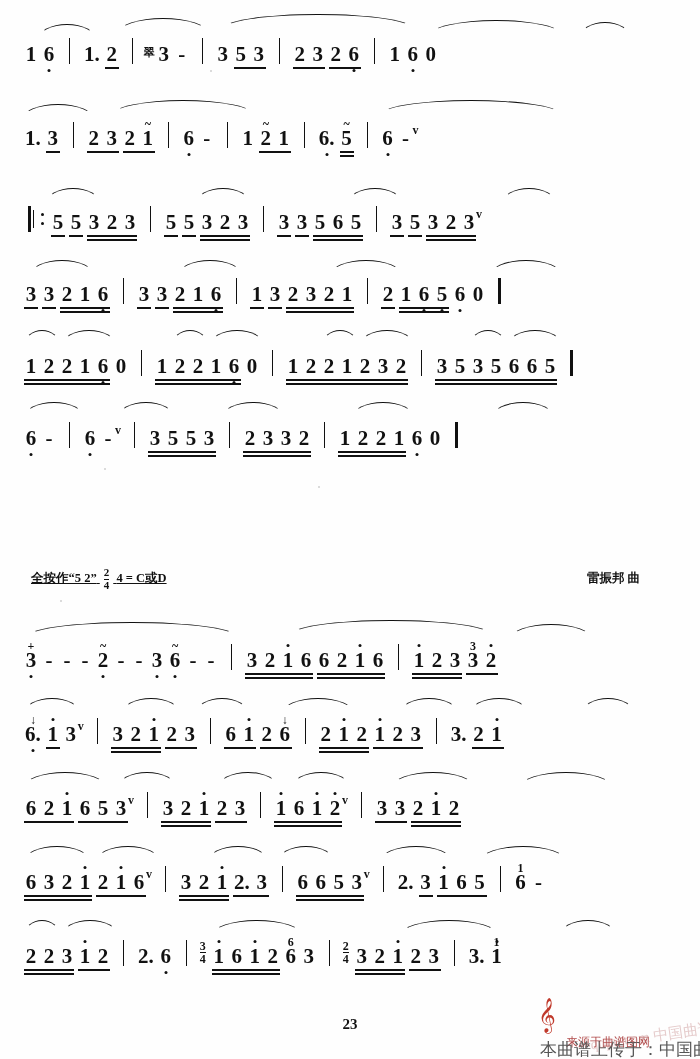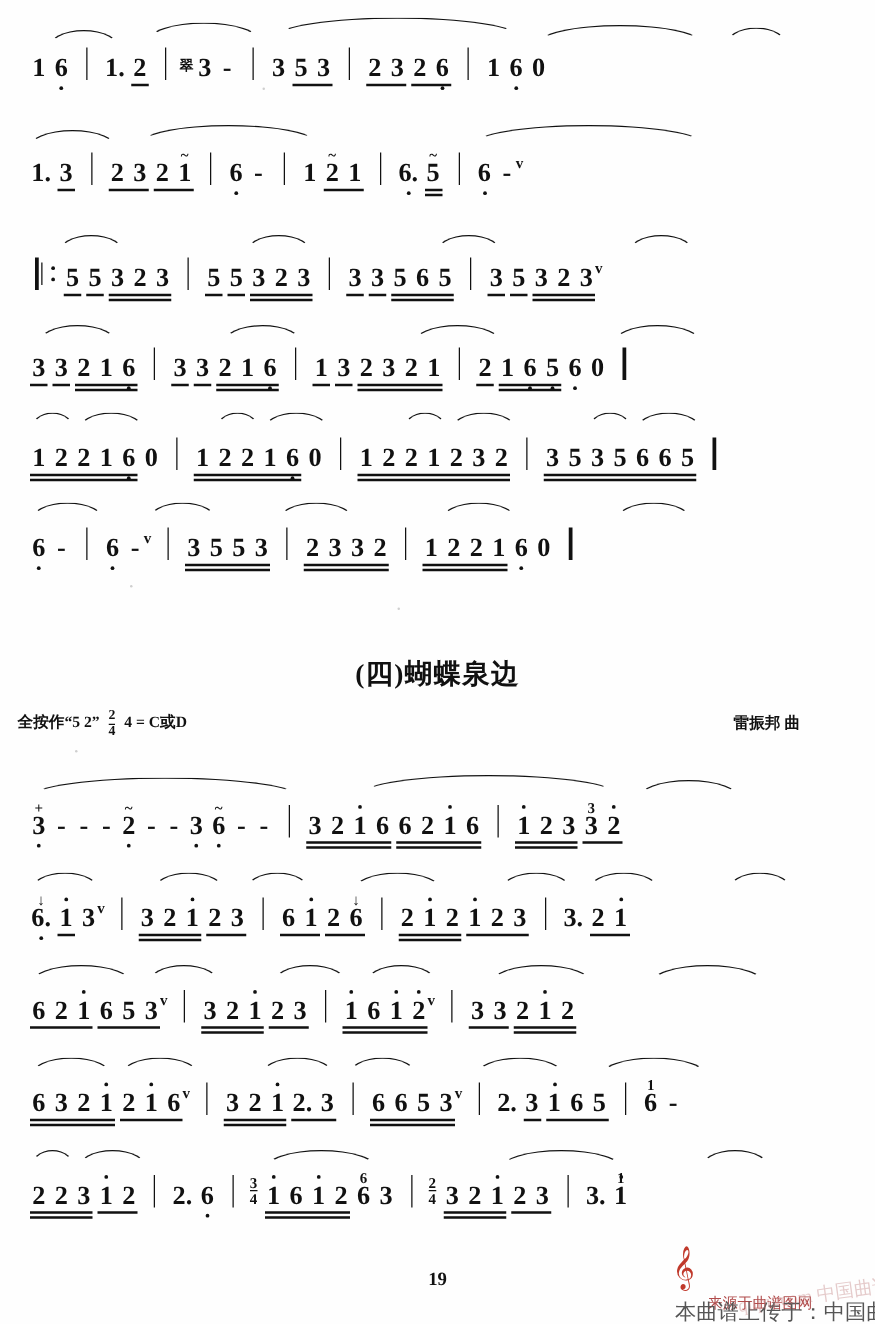--- a/index.html
+++ b/index.html
@@ -594,23 +594,22 @@
         <span class="note">2</span>
         <span class="note">2</span>
         <span class="note">1</span>
       </span>
       <span class="note"><span>6</span><i class="oct-lo"></i></span>
       <span class="note">0</span>
     </div>
     <span class="barline thick"></span>
   </div>
 
-  <div class="song-title" style="top:524px;">(四)蝴蝶泉边</div>
-
-  <div class="meta-left" style="top:567px;left:14px;">
+
+  <div class="meta-left" style="top:567px;left:31px;text-decoration:underline;">
     <span>全按作“5  2”</span>
     <span class="meta-frac">
       <span class="num">2</span>
       <span class="den">4</span>
     </span>
     <span>4 = C或D</span>
   </div>
   <div class="meta-right" style="top:570px;left:640px;transform:translateX(-100%);">雷振邦    曲</div>
 
   <div class="staff-row" style="top:614px;">
@@ -897,21 +896,21 @@
         <span class="note">3</span>
       </span>
     </div>
     <span class="barline"></span>
     <div class="measure">
       <span class="note">3.</span>
       <span class="note"><span class="orn">1</span><span>1</span><i class="oct-hi"></i></span>
     </div>
   </div>
 
-  <div class="page-number" style="top:1016px;">19</div>
+  <div class="page-number" style="top:1016px;">23</div>
 
   <div class="watermark-text" style="top:1006px;left:566px;margin-top:28px;">来源于曲谱图网</div>
   <div class="watermark-text gray" style="top:1038px;left:540px;">本曲谱上传于：中国曲谱网</div>
   <div class="watermark-logo" style="top:1000px;left:538px;">𝄞</div>
   <div class="wm-ghost" style="top:1026px;left:590px;">qupu.com 中国曲谱网</div>
 
   <div class="speck" style="top:70px;left:210px;width:2px;height:2px;"></div>
   <div class="speck" style="top:468px;left:104px;width:2px;height:2px;"></div>
   <div class="speck" style="top:486px;left:318px;width:2px;height:2px;"></div>
   <div class="speck" style="top:600px;left:60px;width:2px;height:2px;"></div>

